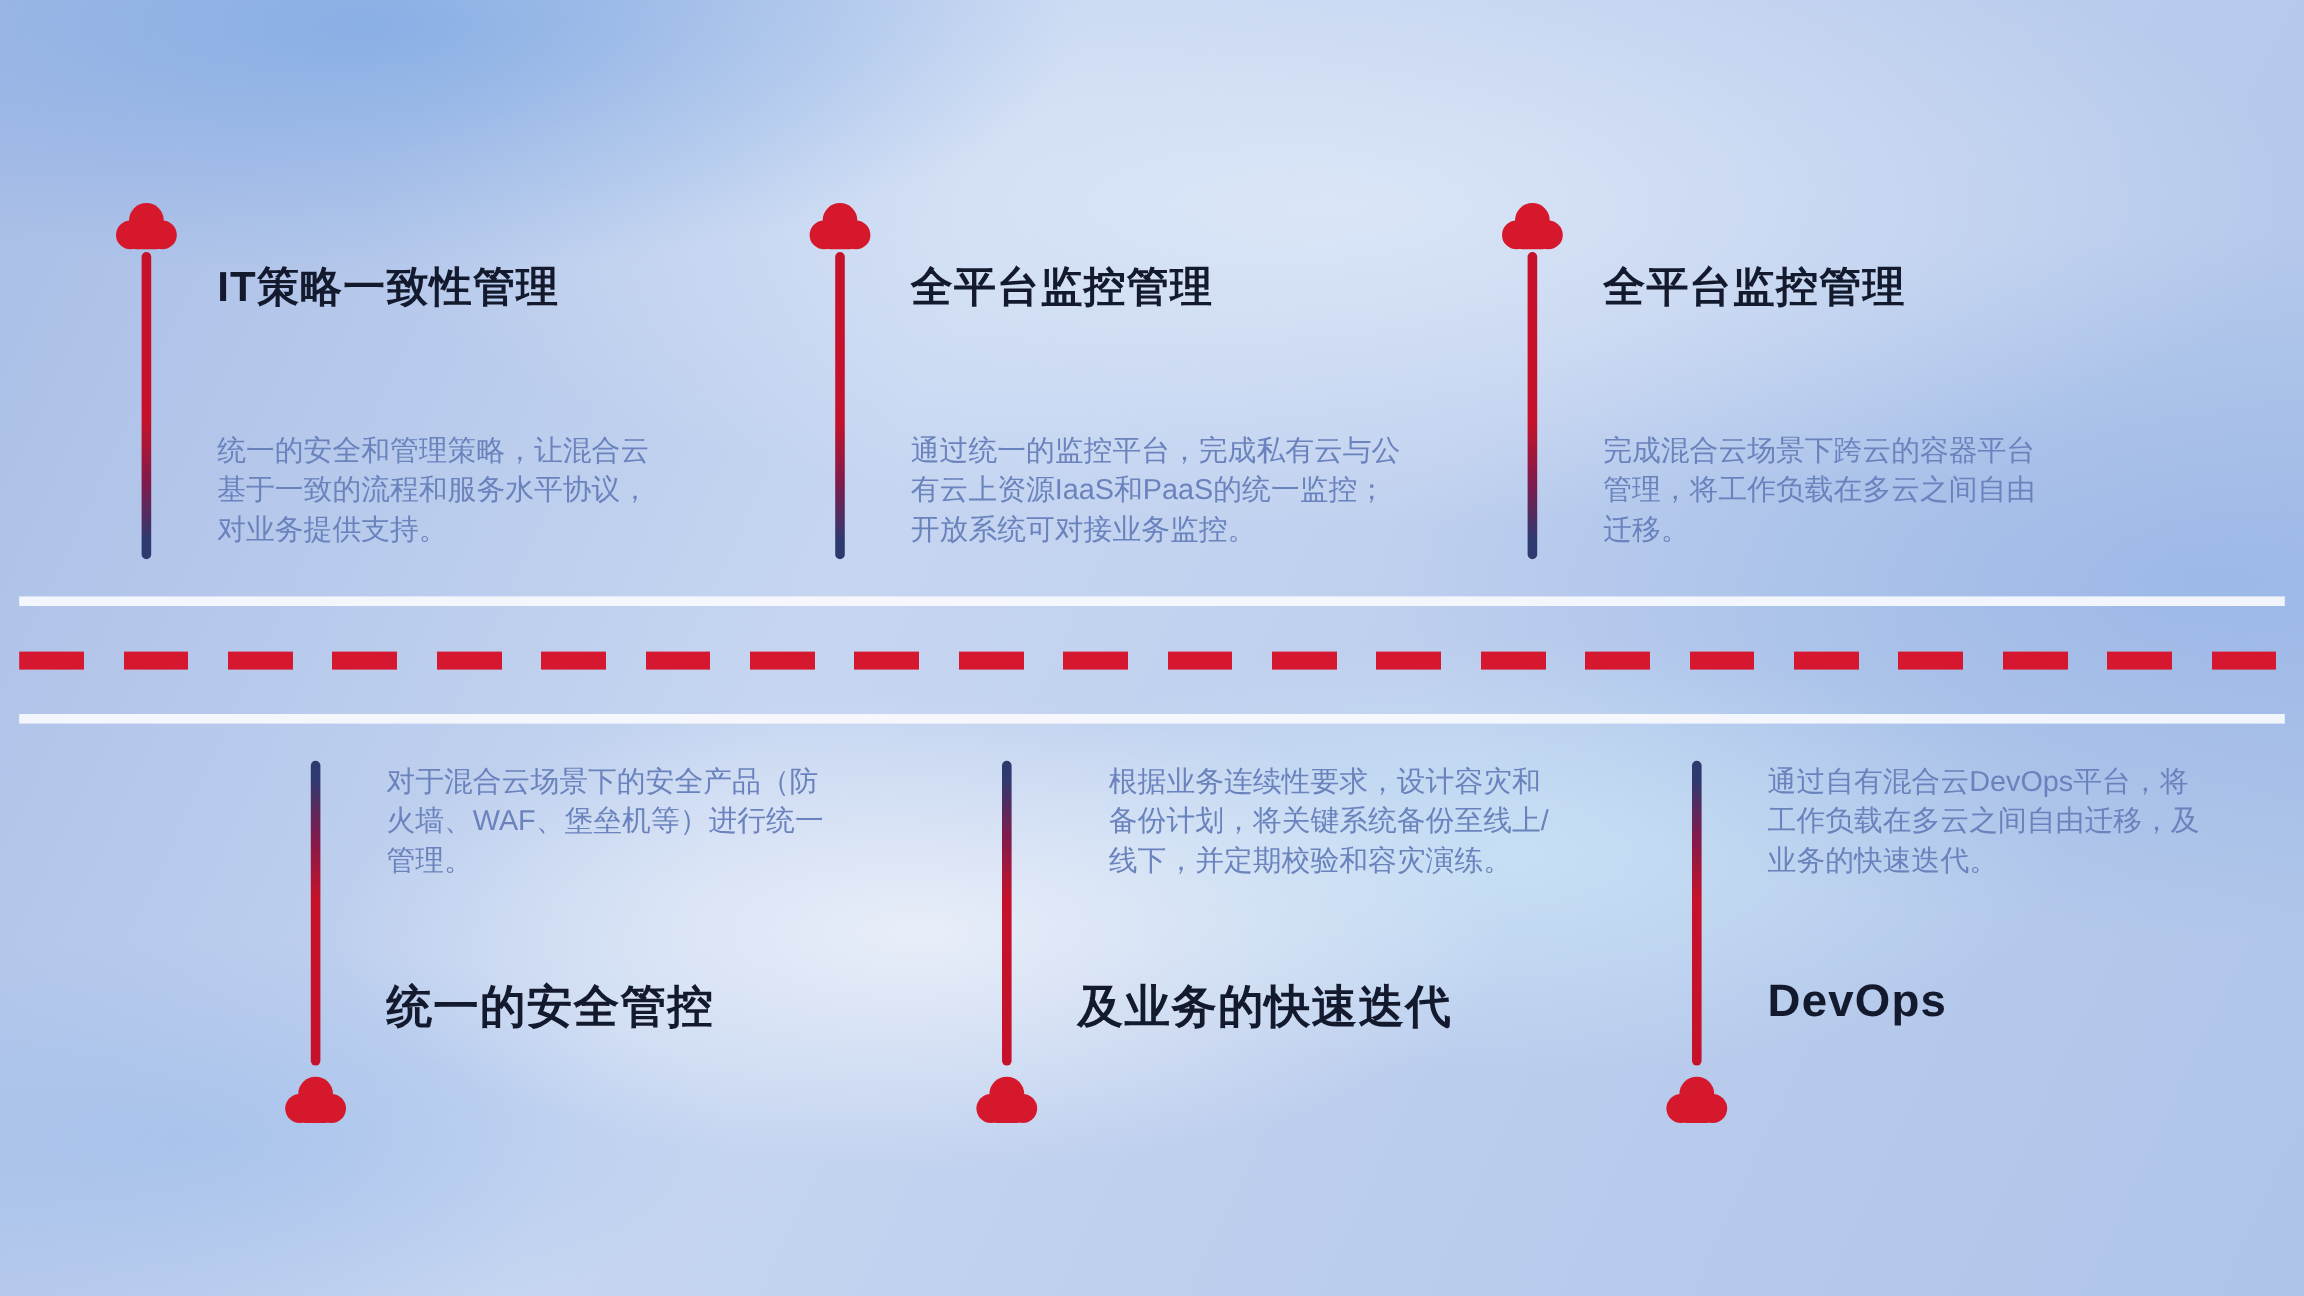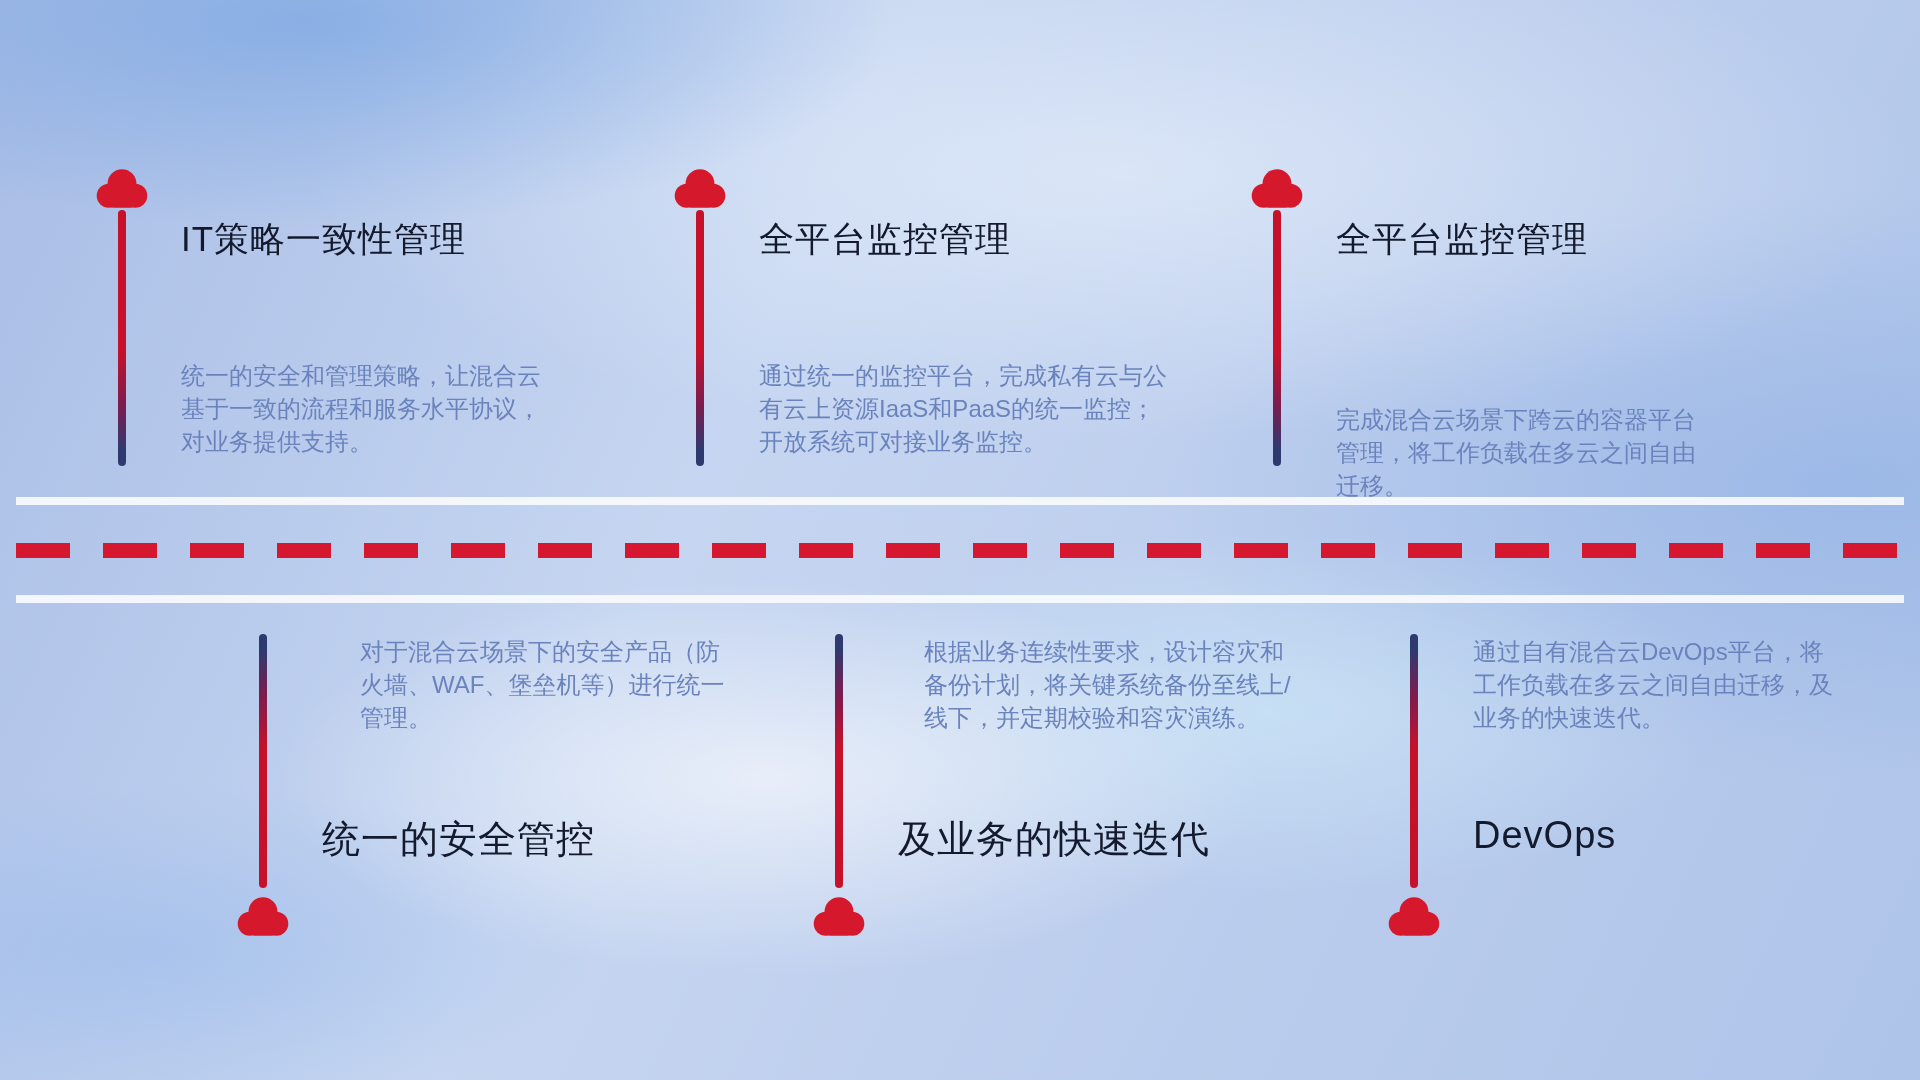--- a/index.html
+++ b/index.html
@@ -46,21 +46,21 @@
     background: linear-gradient(180deg, #c5122a 0%, #c5122a 55%, #7c1c4e 76%, #2e3a6f 94%, #2e3a6f 100%);
   }
   .item-bottom .pole {
     top: 0; height: 254px;
     background: linear-gradient(180deg, #2e3a6f 0%, #2e3a6f 6%, #7c1c4e 24%, #c5122a 45%, #c5122a 100%);
   }
 
   .title {
     position: absolute; left: 88px;
     margin: 0;
-    font-weight: 400;
+    font-weight: 700;
     color: #141a2e;
     white-space: nowrap;
     letter-spacing: 1px;
   }
   .item-top .title    { top: 48px;  font-size: 35px; }
   .item-bottom .title { top: 180px; font-size: 38px; }
 
   .desc {
     position: absolute; left: 88px;
     margin: 0;
@@ -112,34 +112,34 @@
     <svg class="cloud" viewBox="0 0 48 34">
       <g fill="#d5182b">
         <circle cx="13" cy="23" r="10"></circle>
           <circle cx="24" cy="13" r="12"></circle>
           <circle cx="35" cy="23" r="10"></circle>
         <rect x="12" y="20" width="24" height="13" rx="5"></rect>
       </g>
     </svg>
     <div class="pole"></div>
     <h2 class="title">全平台监控管理</h2>
-    <p class="desc" style="width:382px;margin-top:44px;">完成混合云场景下跨云的容器平台管理，将工作负载在多云之间自由迁移。</p>
+    <p class="desc" style="width:382px;">完成混合云场景下跨云的容器平台管理，将工作负载在多云之间自由迁移。</p>
   </div>
 
   <div class="item item-bottom" style="left:234px; top:634px;">
     <div class="pole"></div>
     <svg class="cloud" viewBox="0 0 48 34">
       <g fill="#d5182b">
         <circle cx="13" cy="23" r="10"></circle>
           <circle cx="24" cy="13" r="12"></circle>
           <circle cx="35" cy="23" r="10"></circle>
         <rect x="12" y="20" width="24" height="13" rx="5"></rect>
       </g>
     </svg>
-    <p class="desc" style="width:370px;margin-left:38px;">对于混合云场景下的安全产品（防火墙、WAF、堡垒机等）进行统一管理。</p>
+    <p class="desc" style="width:370px;">对于混合云场景下的安全产品（防火墙、WAF、堡垒机等）进行统一管理。</p>
     <h2 class="title">统一的安全管控</h2>
   </div>
 
   <div class="item item-bottom" style="left:810px; top:634px;">
     <div class="pole"></div>
     <svg class="cloud" viewBox="0 0 48 34">
       <g fill="#d5182b">
         <circle cx="13" cy="23" r="10"></circle>
           <circle cx="24" cy="13" r="12"></circle>
           <circle cx="35" cy="23" r="10"></circle>

